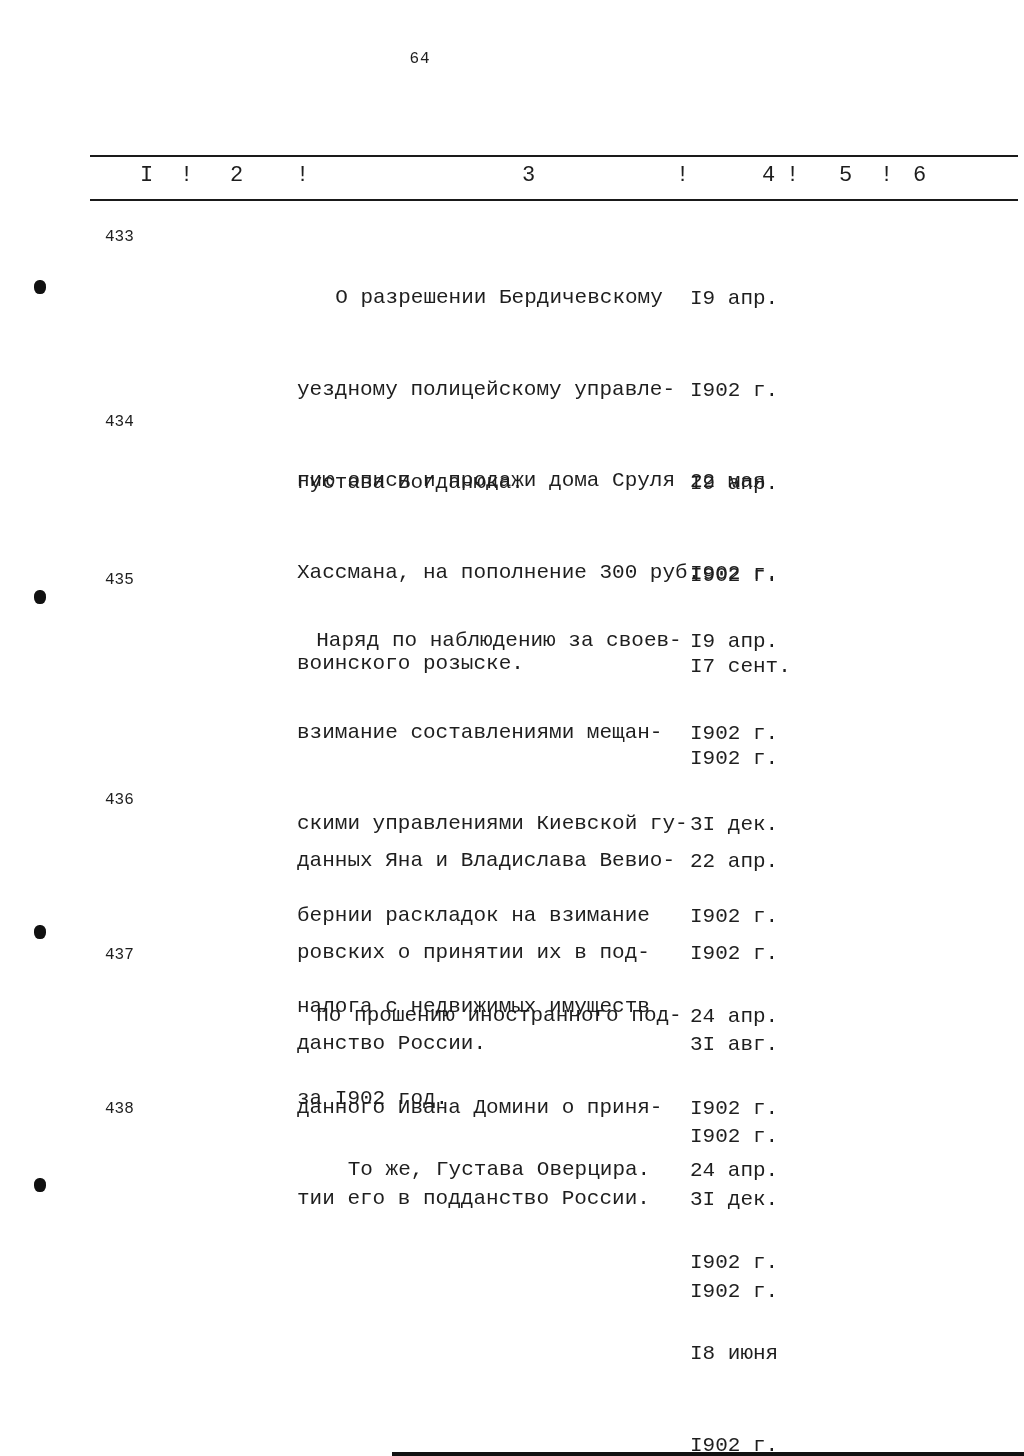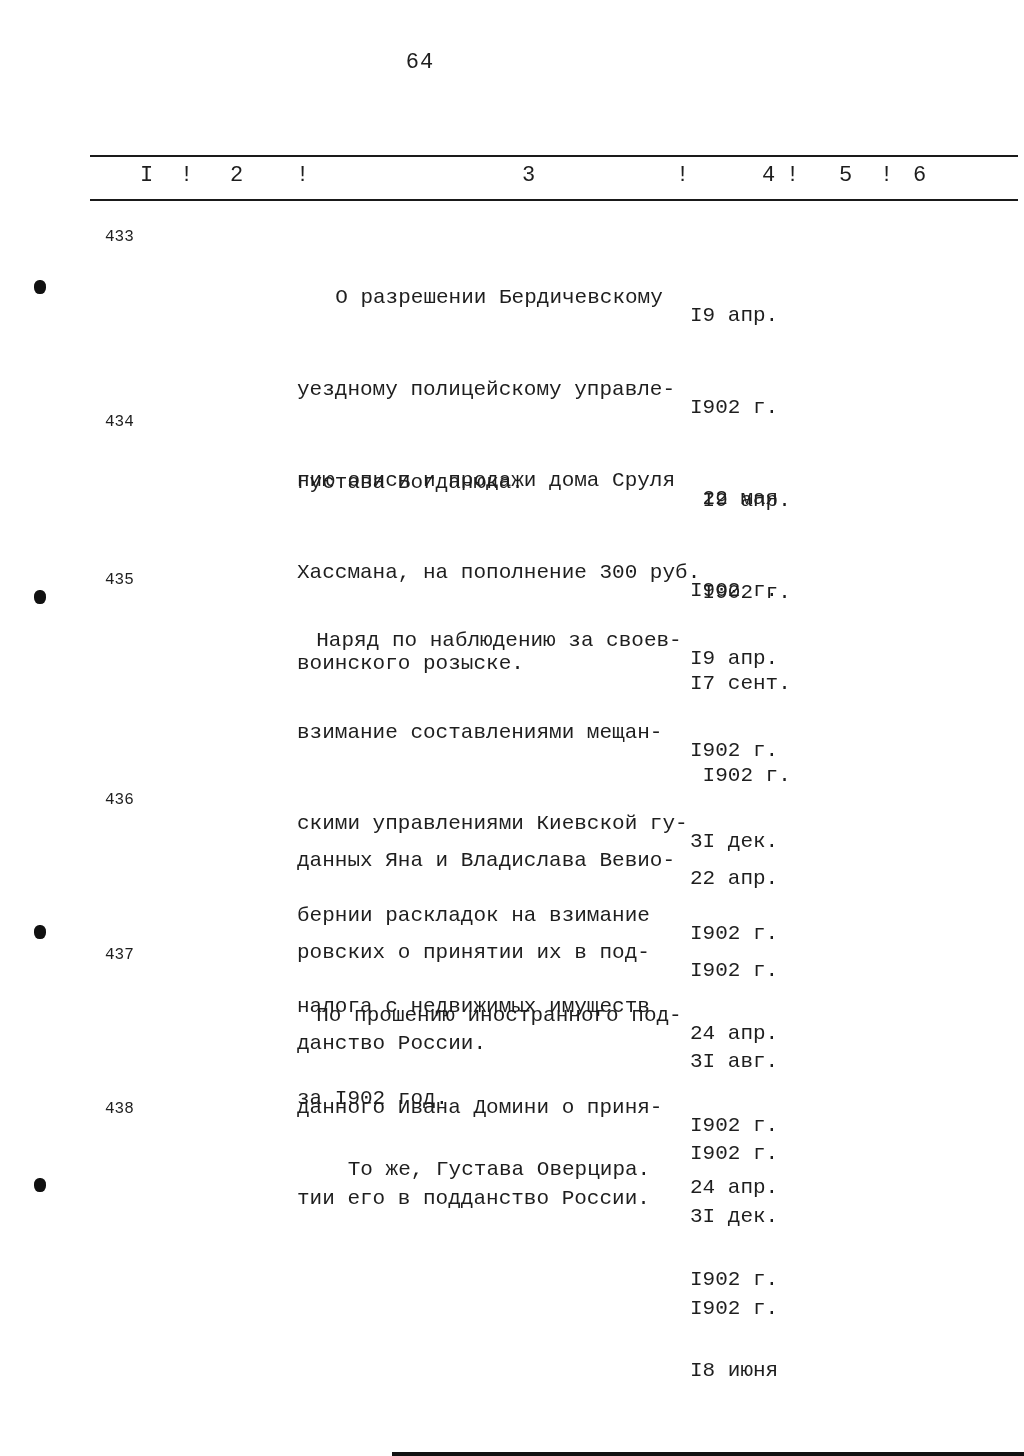--- a/index.html
+++ b/index.html
@@ -14,21 +14,21 @@
       overflow: hidden;
       font-family: "Liberation Mono", "DejaVu Sans Mono", monospace;
       color: #1e1e1e;
     }
     .page-number {
       position: absolute;
       top: 50px;
       left: 0;
       width: 840px;
       text-align: center;
-      font-size: 22px;
+      font-size: 16px;
       letter-spacing: 1px;
     }
     .rule {
       position: absolute;
       left: 90px;
       width: 928px;
       height: 2px;
       background: #1a1a1a;
     }
     .rule.top { top: 155px; }
@@ -61,23 +61,22 @@
     .record .desc {
       position: absolute;
       left: 297px;
       top: 0;
       width: 390px;
       white-space: pre;
     }
     .record .dates {
       position: absolute;
       left: 690px;
-      top: 18px;
+      top: 1px;
       white-space: pre;
-      text-align: right;
     }
     .desc-line, .date-line {
       display: block;
       height: 30.5px;
     }
     .desc-line.indent { padding-left: 14px; text-align: center; }
     .hole {
       position: absolute;
       left: 34px;
       width: 12px;

